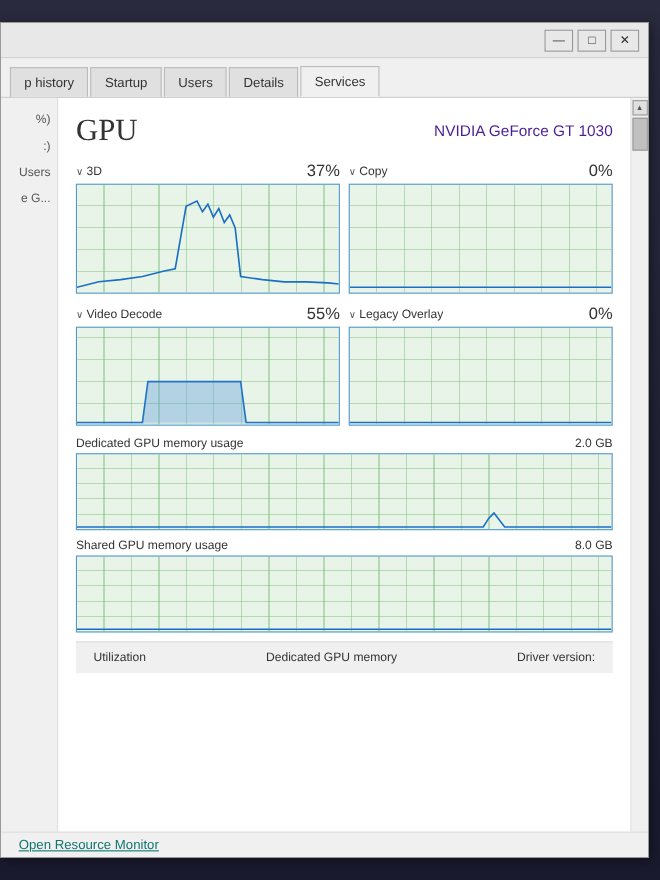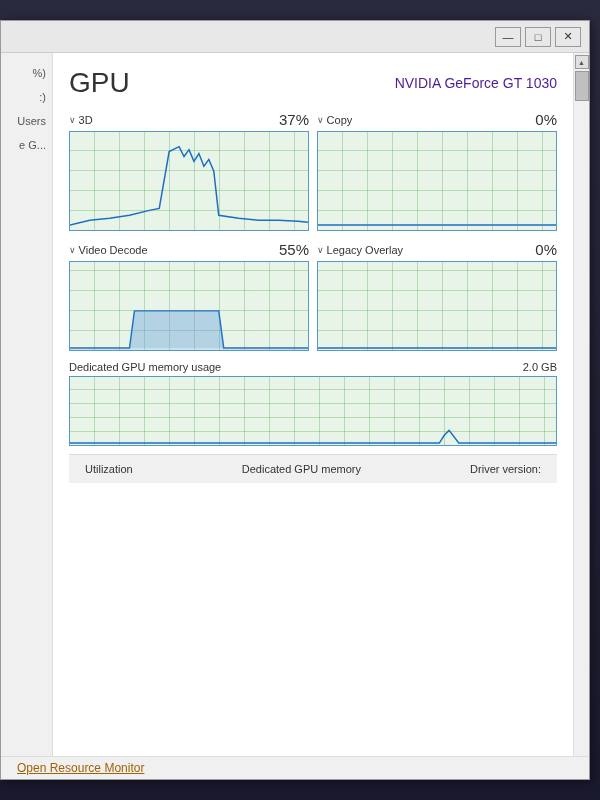--- a/index.html
+++ b/index.html
@@ -125,20 +125,21 @@
       display: flex;
       justify-content: space-between;
       align-items: center;
       margin-bottom: 12px;
     }
 
     .gpu-title {
       font-size: 28px;
       font-weight: 300;
       color: #333;
+      font-family: Liberation Serif, serif;
     }
 
     .gpu-name {
       font-size: 14px;
       color: #4c1d95;
       text-align: right;
     }
 
     .graphs-row {
       display: flex;
@@ -252,21 +253,21 @@
       justify-content: space-between;
       padding: 8px 16px;
       border-top: 1px solid #ddd;
       font-size: 11px;
       color: #333;
       background: #f0f0f0;
       gap: 37px;
     }
 
     .resource-monitor-link {
-      color: #a16207;
+      color: #0f766e;
       cursor: pointer;
       font-size: 12px;
       padding: 4px 16px;
       background: #f0f0f0;
       border-top: 1px solid #ddd;
       display: block;
       text-decoration: underline;
     }
 
     .scrollbar-track {
@@ -309,20 +310,27 @@
 <div class="window">
 
   <div class="title-bar">
     <div class="title-bar-controls">
       <button class="title-btn">—</button>
       <button class="title-btn">□</button>
       <button class="title-btn close">✕</button>
     </div>
   </div>
 
+  <div class="tabs-bar">
+    <div class="tab">p history</div>
+    <div class="tab">Startup</div>
+    <div class="tab">Users</div>
+    <div class="tab">Details</div>
+    <div class="tab active">Services</div>
+  </div>
 
   <div class="content">
 
     <div class="sidebar">
       <div class="sidebar-item">%)</div>
       <div class="sidebar-item">:)</div>
       <div class="sidebar-item">Users</div>
       <div class="sidebar-item">e G...</div>
     </div>
 
@@ -409,20 +417,31 @@
           <div class="graph-full-value">2.0 GB</div>
         </div>
         <div class="graph-full-box">
           <svg class="graph-svg" viewBox="0 0 500 70" preserveAspectRatio="none">
 
             <polyline points="0,68 380,68 385,60 390,55 400,68 500,68" fill="none" stroke="#1a6fc4" stroke-width="1.5"></polyline>
           </svg>
         </div>
       </div>
 
+      <div class="graph-full-row">
+        <div class="graph-full-label-row">
+          <div class="graph-full-label">Shared GPU memory usage</div>
+          <div class="graph-full-value">8.0 GB</div>
+        </div>
+        <div class="graph-full-box">
+          <svg class="graph-svg" viewBox="0 0 500 70" preserveAspectRatio="none">
+            <polyline points="0,68 500,68" fill="none" stroke="#1a6fc4" stroke-width="1.5"></polyline>
+          </svg>
+        </div>
+      </div>
 
       <div class="footer-bar">
         <span>Utilization</span>
         <span>Dedicated GPU memory</span>
         <span>Driver version:</span>
       </div>
     </div>
 
     <div class="scrollbar-track">
       <div class="scrollbar-btn">▲</div>

